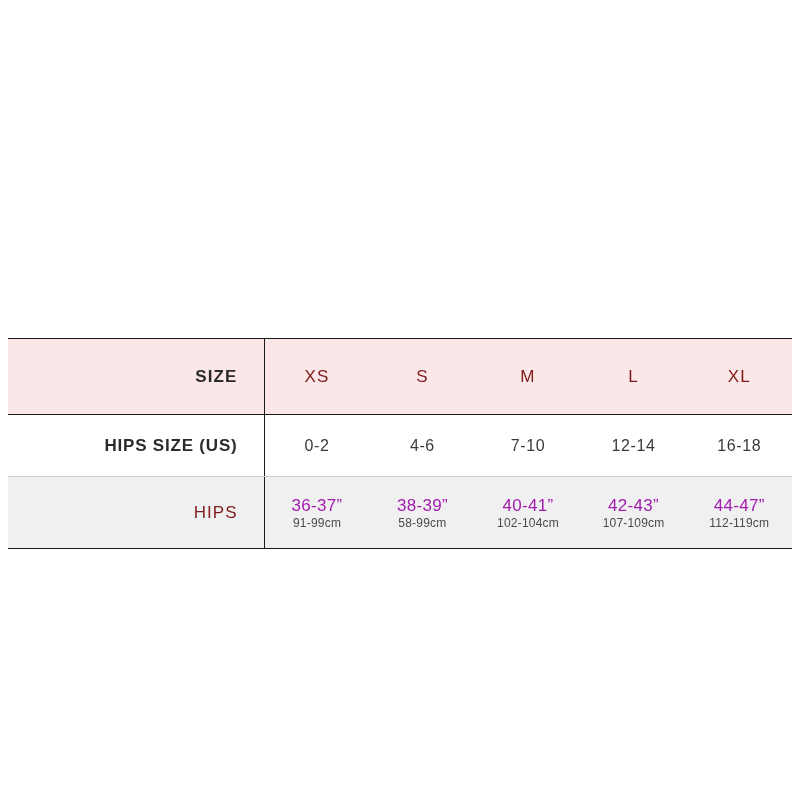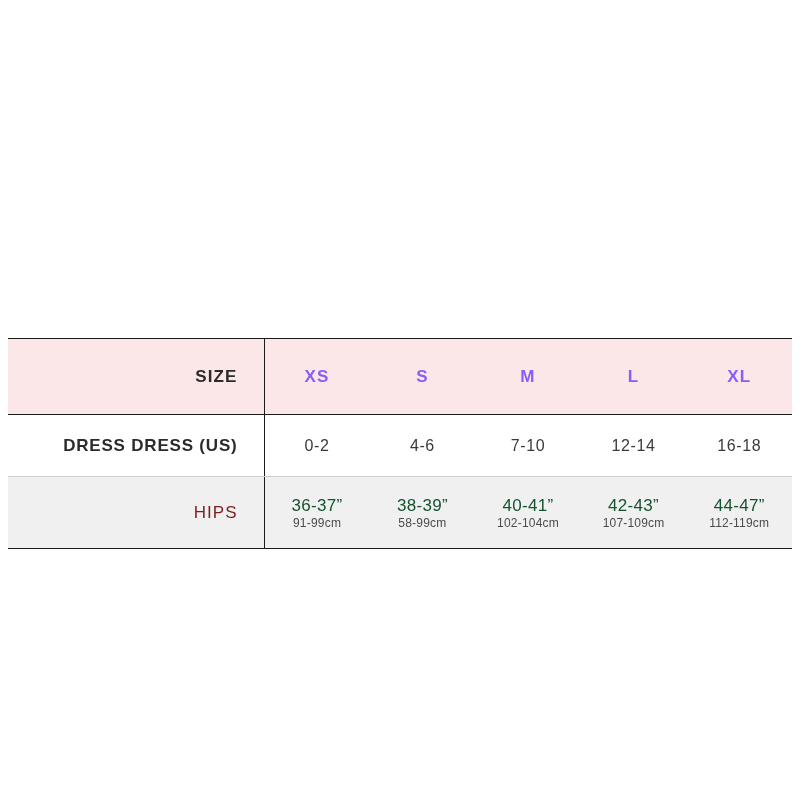--- a/index.html
+++ b/index.html
@@ -51,22 +51,22 @@
     font-size: 17px;
     letter-spacing: 1.1px;
     font-weight: 700;
     color: #2b2b2b;
     border-right: 1px solid #1a1a1a;
   }
   .row-header td.val {
     text-align: center;
     font-size: 17px;
     letter-spacing: 1.1px;
-    font-weight: 700;
-    color: #8b5cf6;
+    font-weight: 400;
+    color: #7f1d1d;
   }
 
   
   .row-dress td {
     background: #ffffff;
     height: 62px;
     border-bottom: 1px solid #cfcfcf;
   }
   .row-dress td.label {
     text-align: right;
@@ -102,21 +102,21 @@
   }
   .row-hips td.val {
     text-align: center;
     line-height: 1.12;
     padding-top: 2px;
   }
   .inch {
     display: block;
     font-size: 17px;
     letter-spacing: 0.3px;
-    color: #14532d;
+    color: #a21caf;
     font-weight: 400;
   }
   .cm {
     display: block;
     font-size: 12px;
     letter-spacing: 0.2px;
     color: #4a4a4a;
     margin-top: 2px;
     font-weight: 400;
   }
@@ -139,21 +139,21 @@
       <tr class="row-header">
         <td class="label">SIZE</td>
         <td class="val">XS</td>
         <td class="val">S</td>
         <td class="val">M</td>
         <td class="val">L</td>
         <td class="val">XL</td>
       </tr>
 
       <tr class="row-dress">
-        <td class="label">DRESS DRESS (US)</td>
+        <td class="label">HIPS SIZE (US)</td>
         <td class="val">0-2</td>
         <td class="val">4-6</td>
         <td class="val">7-10</td>
         <td class="val">12-14</td>
         <td class="val">16-18</td>
       </tr>
 
       <tr class="row-hips">
         <td class="label">HIPS</td>
         <td class="val">

